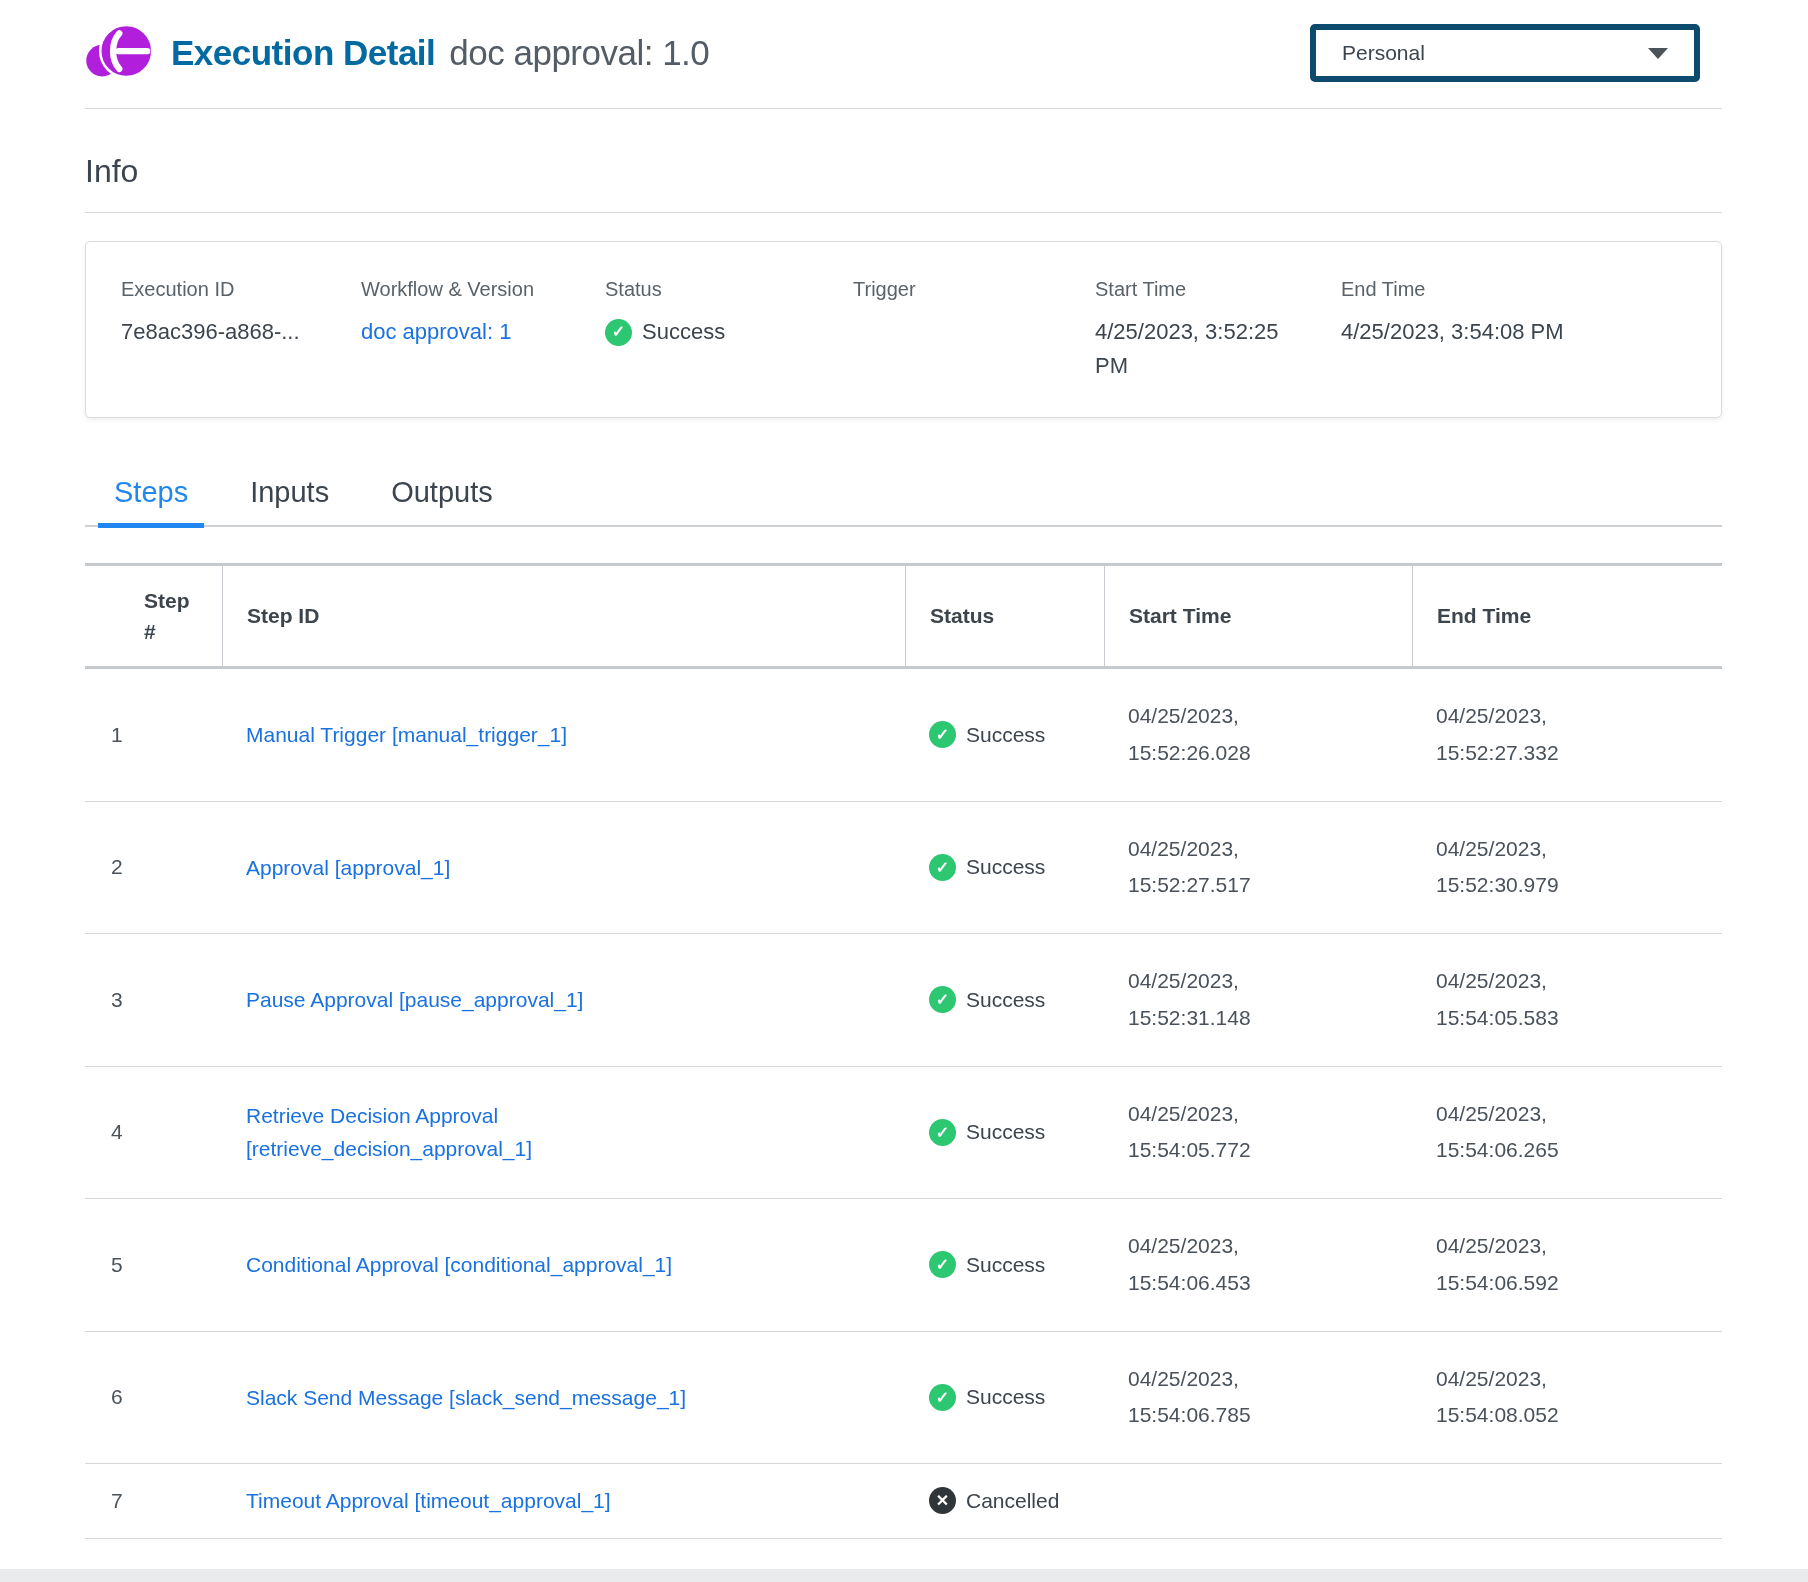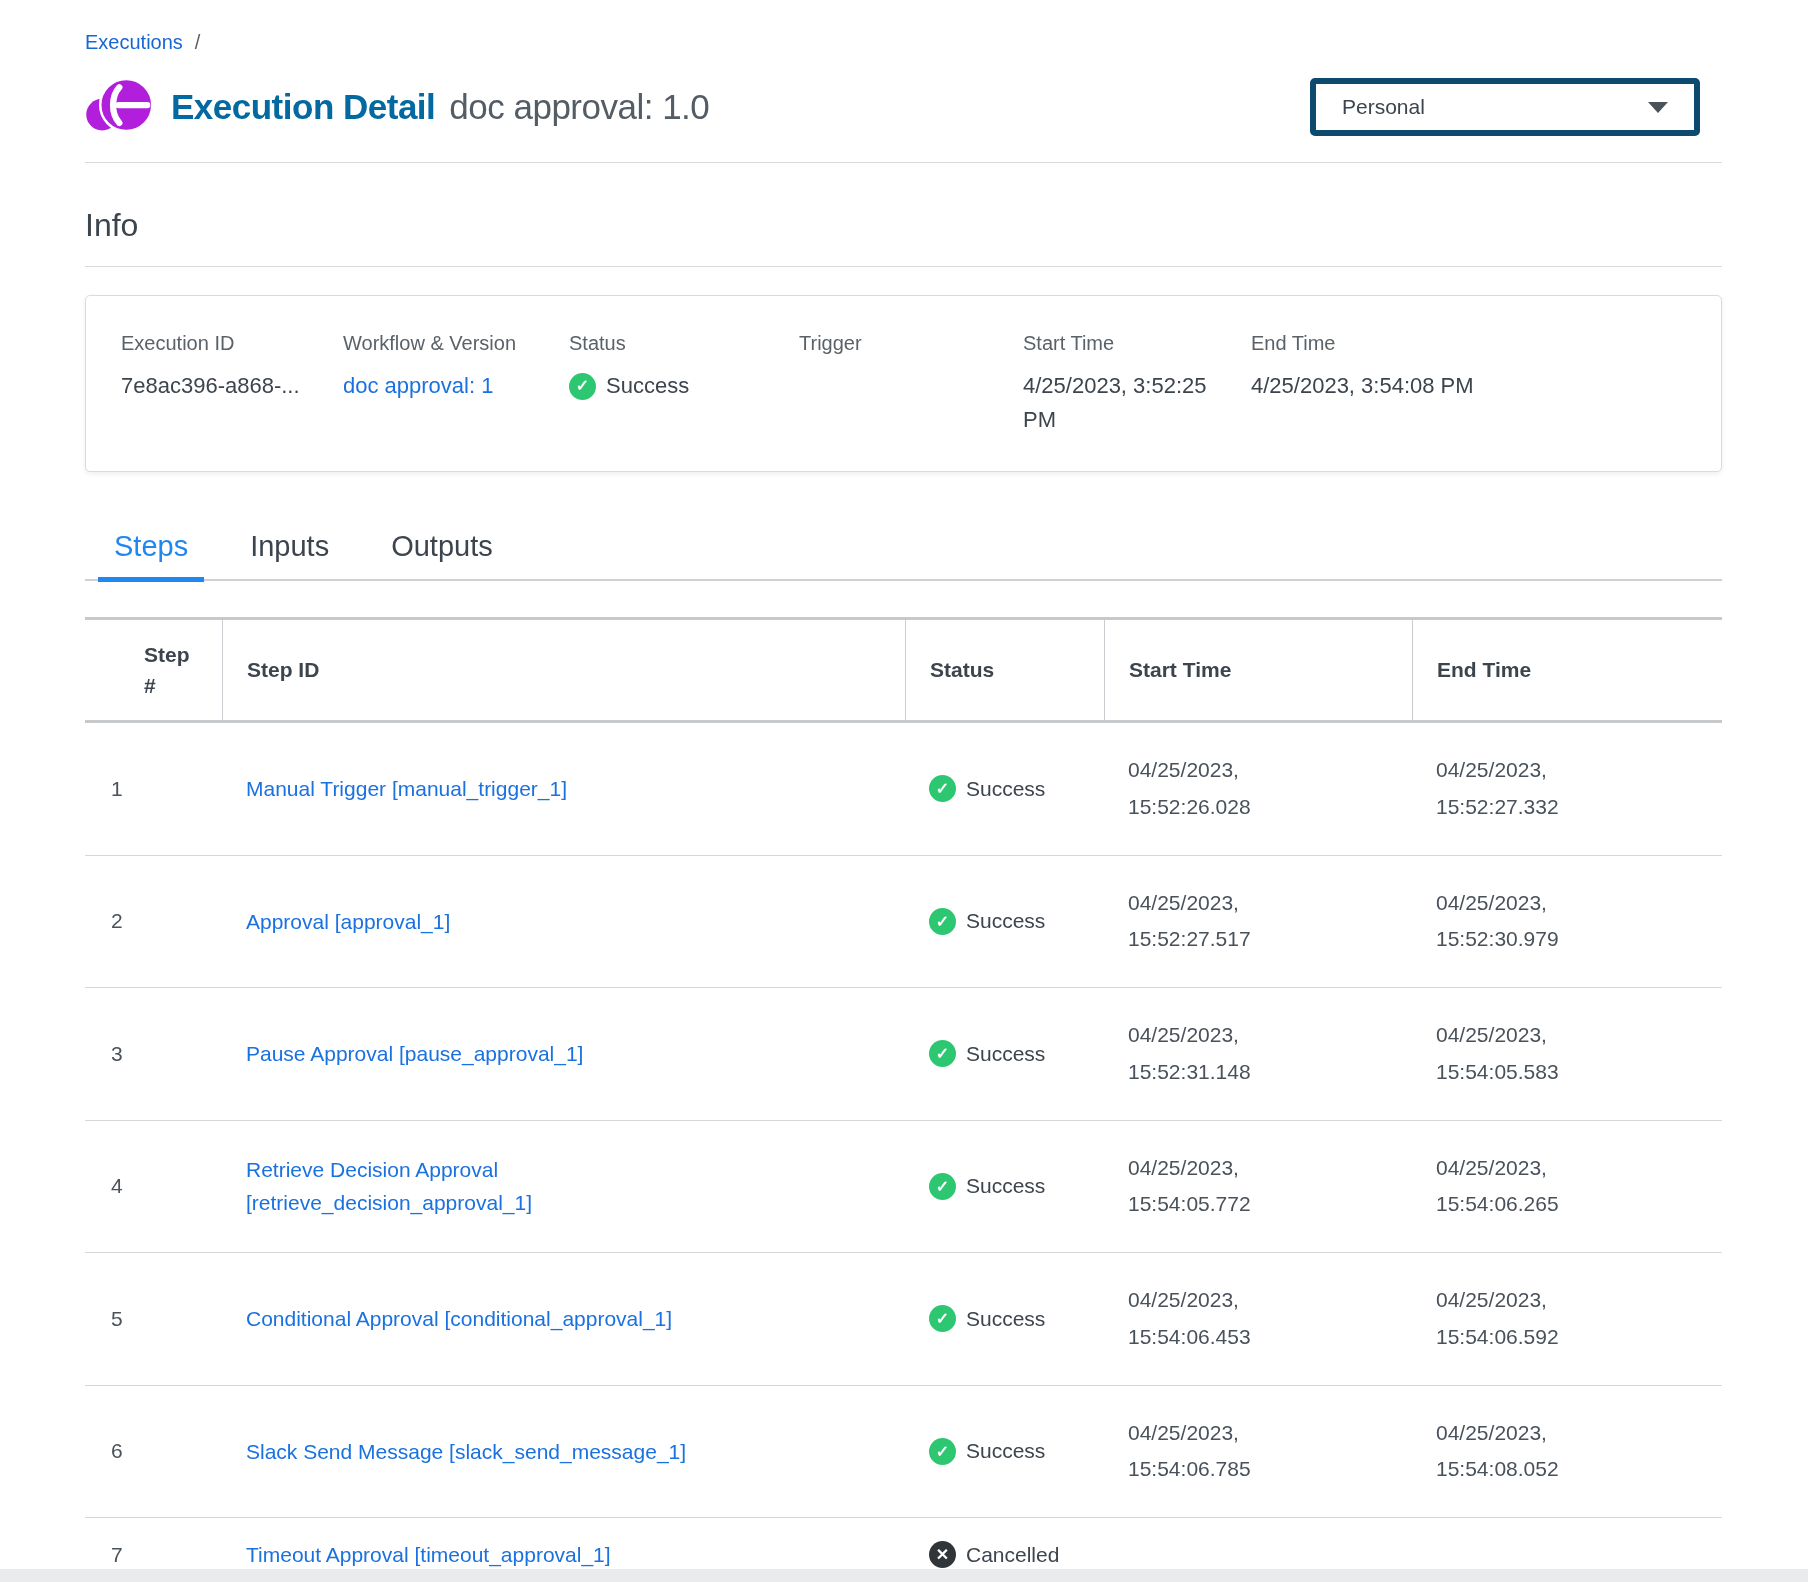--- a/index.html
+++ b/index.html
@@ -36,20 +36,21 @@
   
   .section-title { margin-top:44px; font-size:32px; color:#3c444d; padding-bottom:22px; border-bottom:1px solid #d7dadd; }
   .info-card {
     margin-top:28px;
     border:1px solid #d9dcdf; border-radius:5px;
     background:#fff;
     box-shadow:0 2px 5px rgba(0,0,0,0.07);
     display:flex;
     padding:36px 20px 34px 35px;
     min-height:147px;
+    gap:18px;
   }
   .info-field { flex:0 0 auto; padding-right:16px; }
   .info-field.f0 { width:222px; } .info-field.f1 { width:226px; }
   .info-field.f2 { width:230px; } .info-field.f3 { width:224px; }
   .info-field.f4 { width:228px; } .info-field.f5 { width:250px; }
   .info-label { font-size:20px; color:#5a6269; }
   .info-value { margin-top:14px; font-size:22px; color:#3c444d; line-height:1.55; }
   .info-value a { color:#1a71e0; text-decoration:none; cursor:pointer; }
 
   
@@ -95,23 +96,20 @@
   .status-cell { display:flex; align-items:center; color:#3c444d; }
   .time-cell { color:#49515a; font-size:20.5px; line-height:1.75; }
 
   .bottom-strip { position:absolute; left:0; bottom:0; width:1808px; height:13px; background:#e9ebec; }
 </style>
 </head>
 <body>
 
 <div class="content">
 
-  <div class="breadcrumb">
-    <a>Executions</a><span class="sep">/</span>
-  </div>
 
   <div class="title-row">
     <svg class="wf-icon" viewBox="0 0 52 46">
       <circle cx="13.5" cy="29" r="12.5" fill="#b11edc"></circle>
       <circle cx="32.5" cy="21.5" r="20.5" fill="#b11edc" stroke="#ffffff" stroke-width="2"></circle>
       <path d="M27 7.5 C 20.5 14.5 20.5 28.5 27 35.5" stroke="#ffffff" stroke-width="5" fill="none" stroke-linecap="round"></path>
       <path d="M26.5 21.5 H 49" stroke="#ffffff" stroke-width="5" fill="none" stroke-linecap="round"></path>
     </svg>
     <span class="page-title">Execution Detail</span>
     <span class="page-subtitle">doc approval: 1.0</span>

